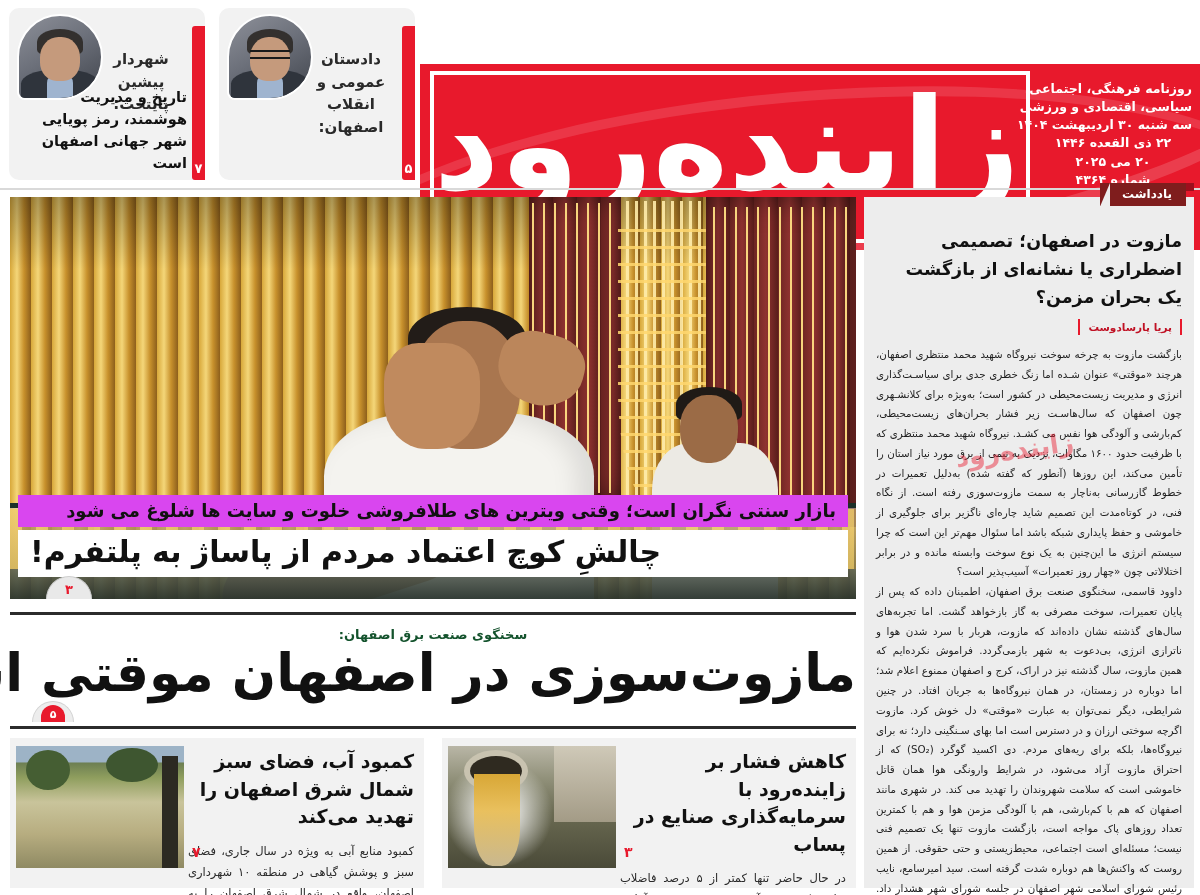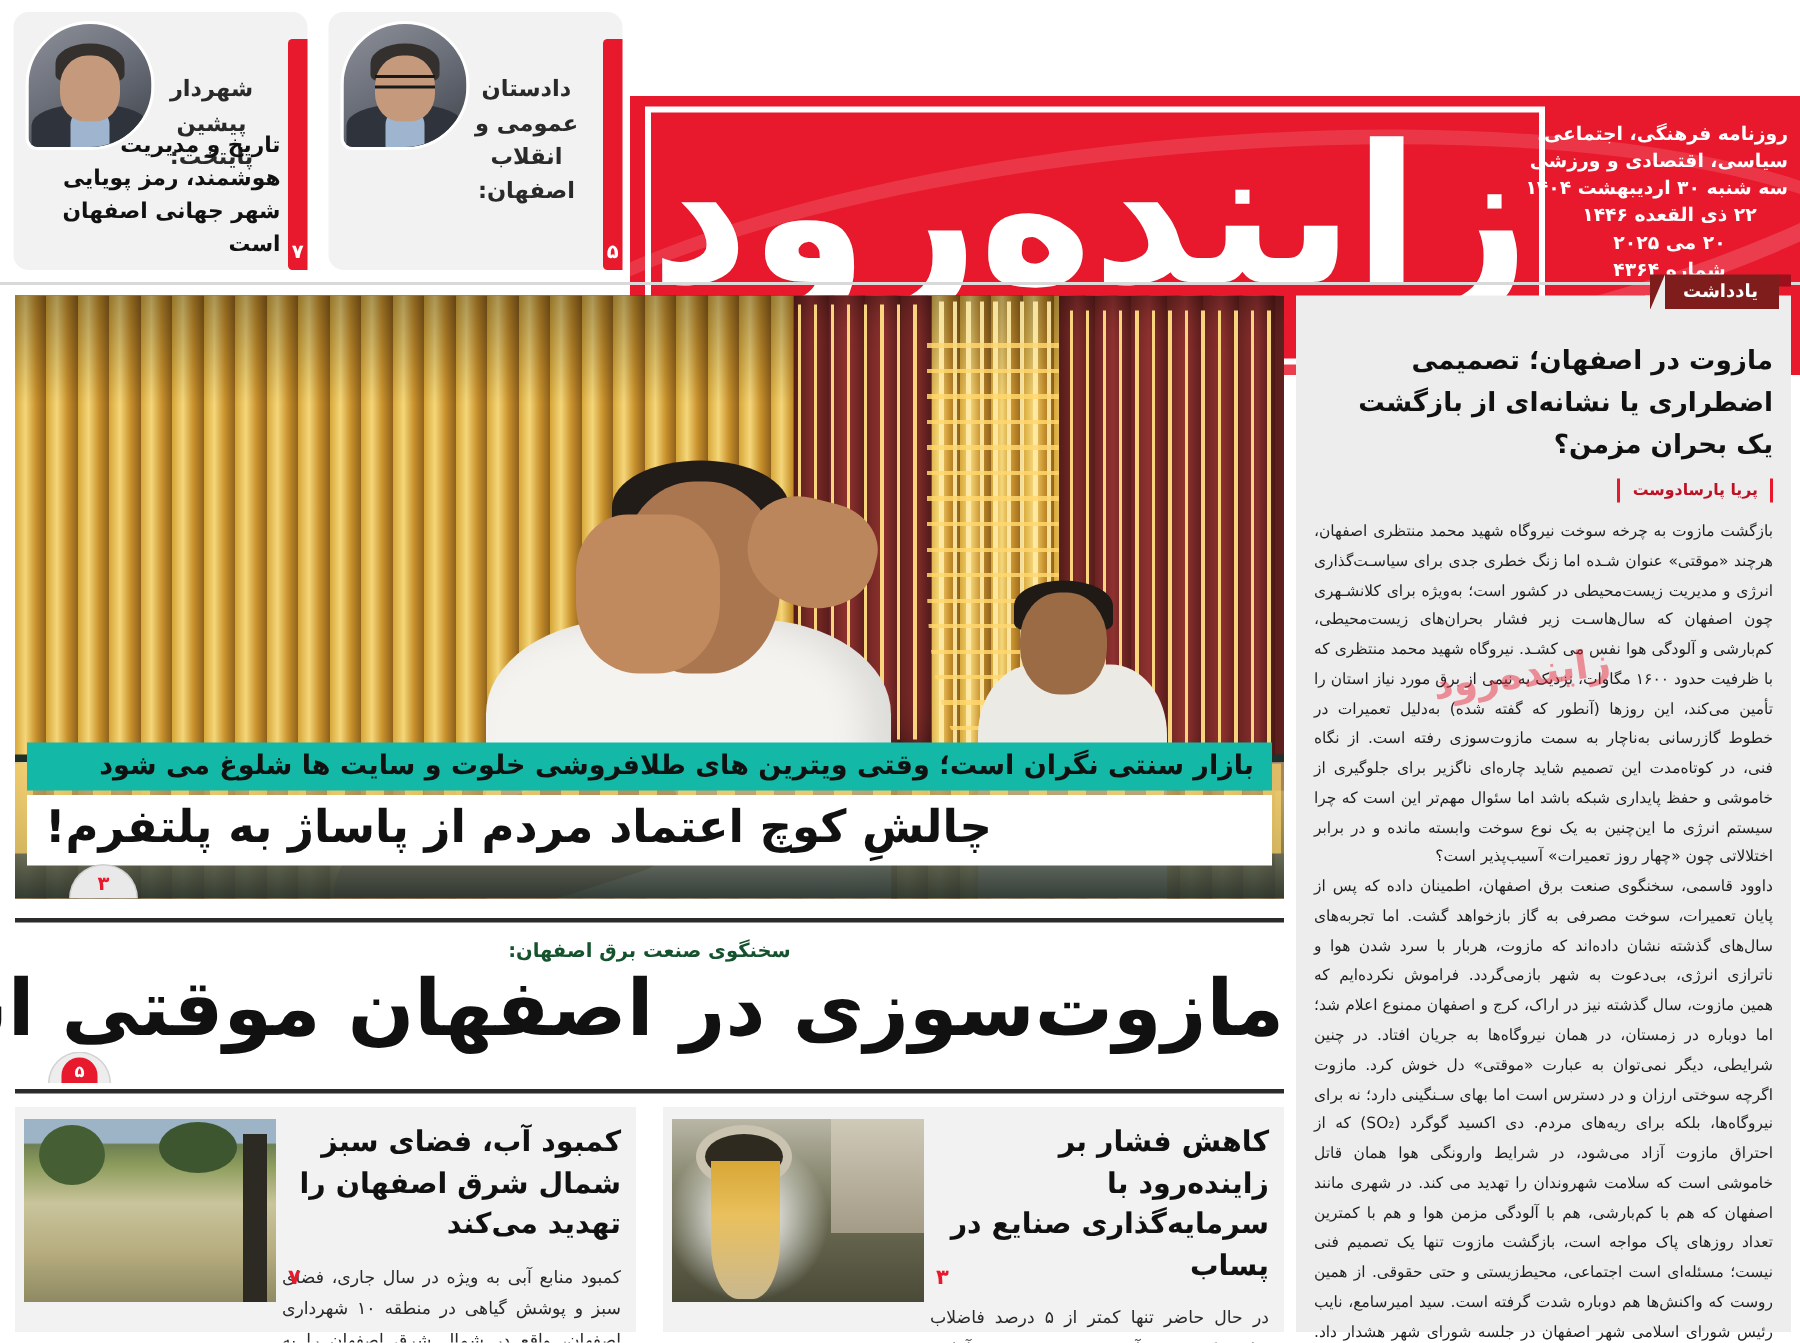--- a/index.html
+++ b/index.html
@@ -345,21 +345,21 @@
     font-size: 13px;
     font-weight: bold;
     color: #e8192c;
   }
 
   
   .ov-kicker {
     position: absolute;
     left: 8px; right: 8px;
     bottom: 72px;
-    background: #14b8a6;
+    background: #d946ef;
     padding: 5px 12px 6px;
     direction: rtl;
     text-align: right;
     font-size: 18px;
     font-weight: bold;
     color: #111;
     z-index: 5;
     white-space: nowrap;
   }
   .ov-headline {

